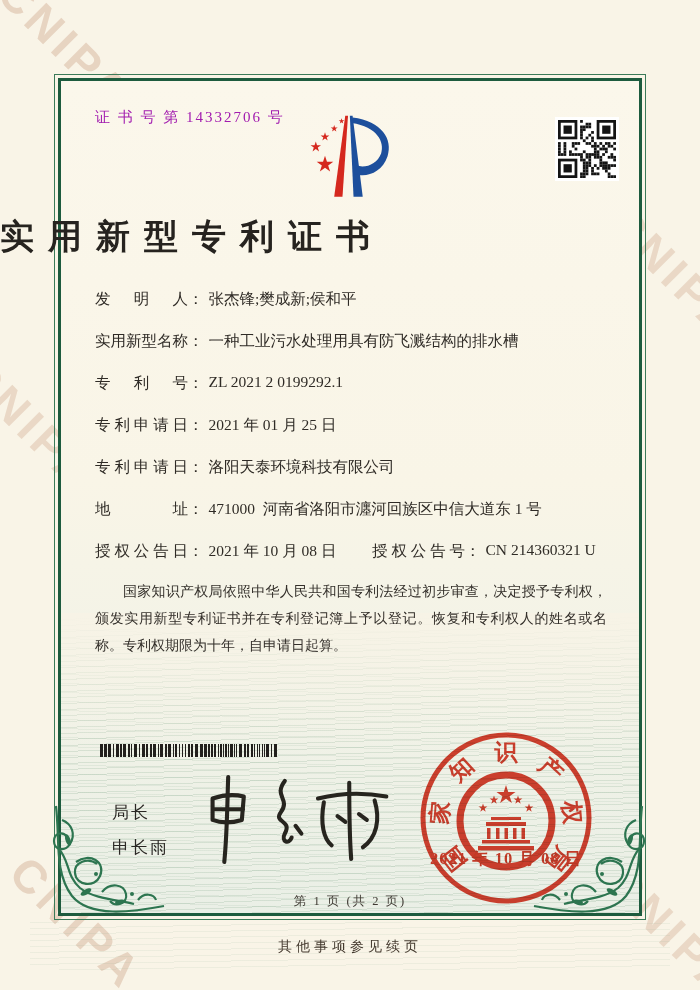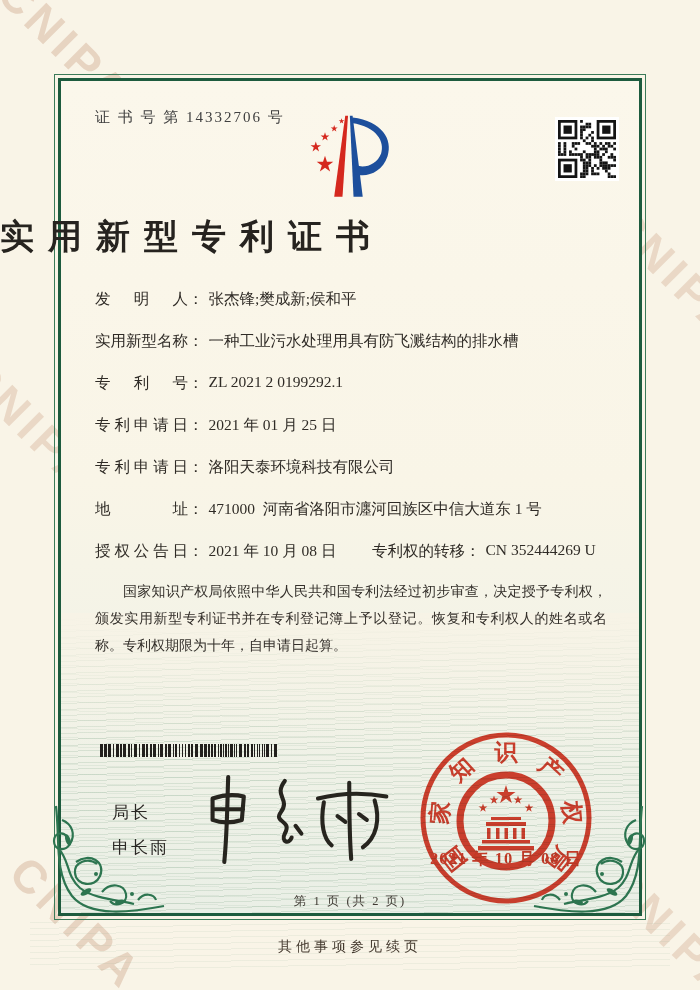--- a/index.html
+++ b/index.html
@@ -23,21 +23,21 @@
          border:3px solid #1d5b3e;outline:1px solid #3a7a58;outline-offset:3px;
          background:linear-gradient(180deg,#fbf7eb 0%,#f9f5e7 48%,#f3f3e7 68%,#eaefe6 100%);}
   .waves{position:absolute;left:0;right:0;bottom:0;height:36%;pointer-events:none;
          background:
            linear-gradient(180deg,#f7f3e6 0%,rgba(247,243,230,0) 45%),
            repeating-linear-gradient(178deg,rgba(125,165,135,.22) 0 1px,rgba(0,0,0,0) 1px 6px),
            repeating-linear-gradient(182deg,rgba(125,165,135,.13) 0 1px,rgba(0,0,0,0) 1px 9px);}
   .waves-bottom{position:absolute;left:30px;right:30px;top:922px;height:48px;pointer-events:none;opacity:.5;
          background:repeating-linear-gradient(179deg,rgba(125,165,135,.20) 0 1px,rgba(0,0,0,0) 1px 6px);}
 
-  .cert-no{position:absolute;left:95px;top:108px;font-size:15px;letter-spacing:2px;color:#404040;}
+  .cert-no{position:absolute;left:95px;top:108px;font-size:15px;letter-spacing:2px;color:#a21caf;}
 
   .logo{position:absolute;left:288px;top:112px;width:120px;height:92px;}
   .qr{position:absolute;left:558px;top:120px;width:58px;height:58px;background:#fff;
       box-shadow:0 0 0 3px #fff;}
   .qr svg{display:block;width:58px;height:58px;}
 
   .title{position:absolute;left:0;right:0;top:214px;text-align:left;
          font-size:34px;font-weight:bold;letter-spacing:14px;color:#26231f;}
 
   .fields{position:absolute;left:95px;top:289px;width:512px;font-size:15.5px;color:#2f2b26;}
@@ -267,21 +267,21 @@
       <span class="flabel">专利申请日</span><span class="fcolon">：</span><span class="fvalue">洛阳天泰环境科技有限公司</span>
     </div>
     <div class="frow">
       <span class="flabel">地址</span><span class="fcolon">：</span><span class="fvalue">471000  河南省洛阳市瀍河回族区中信大道东 1 号</span>
     </div>
     <div class="frow">
       <span>
         <span class="flabel">授权公告日</span><span class="fcolon">：</span><span class="fvalue">2021 年 10 月 08 日</span>
       </span>
       <span class="pair2">
-        <span class="flabel">专利权的转移</span><span class="fcolon">：</span><span class="fvalue">CN 352444269 U</span>
+        <span class="flabel">授权公告号</span><span class="fcolon">：</span><span class="fvalue">CN 214360321 U</span>
       </span>
     </div>
   </div>
 
   <div class="bodytext">
     <p>国家知识产权局依照中华人民共和国专利法经过初步审查，决定授予专利权，颁发实用新型专利证书并在专利登记簿上予以登记。恢复和专利权人的姓名或名称。专利权期限为十年，自申请日起算。</p>
   </div>
 
   <div class="barcode" id="barcode">
       <div class="bar" style="width: 3px; margin-right: 1px;"></div>

